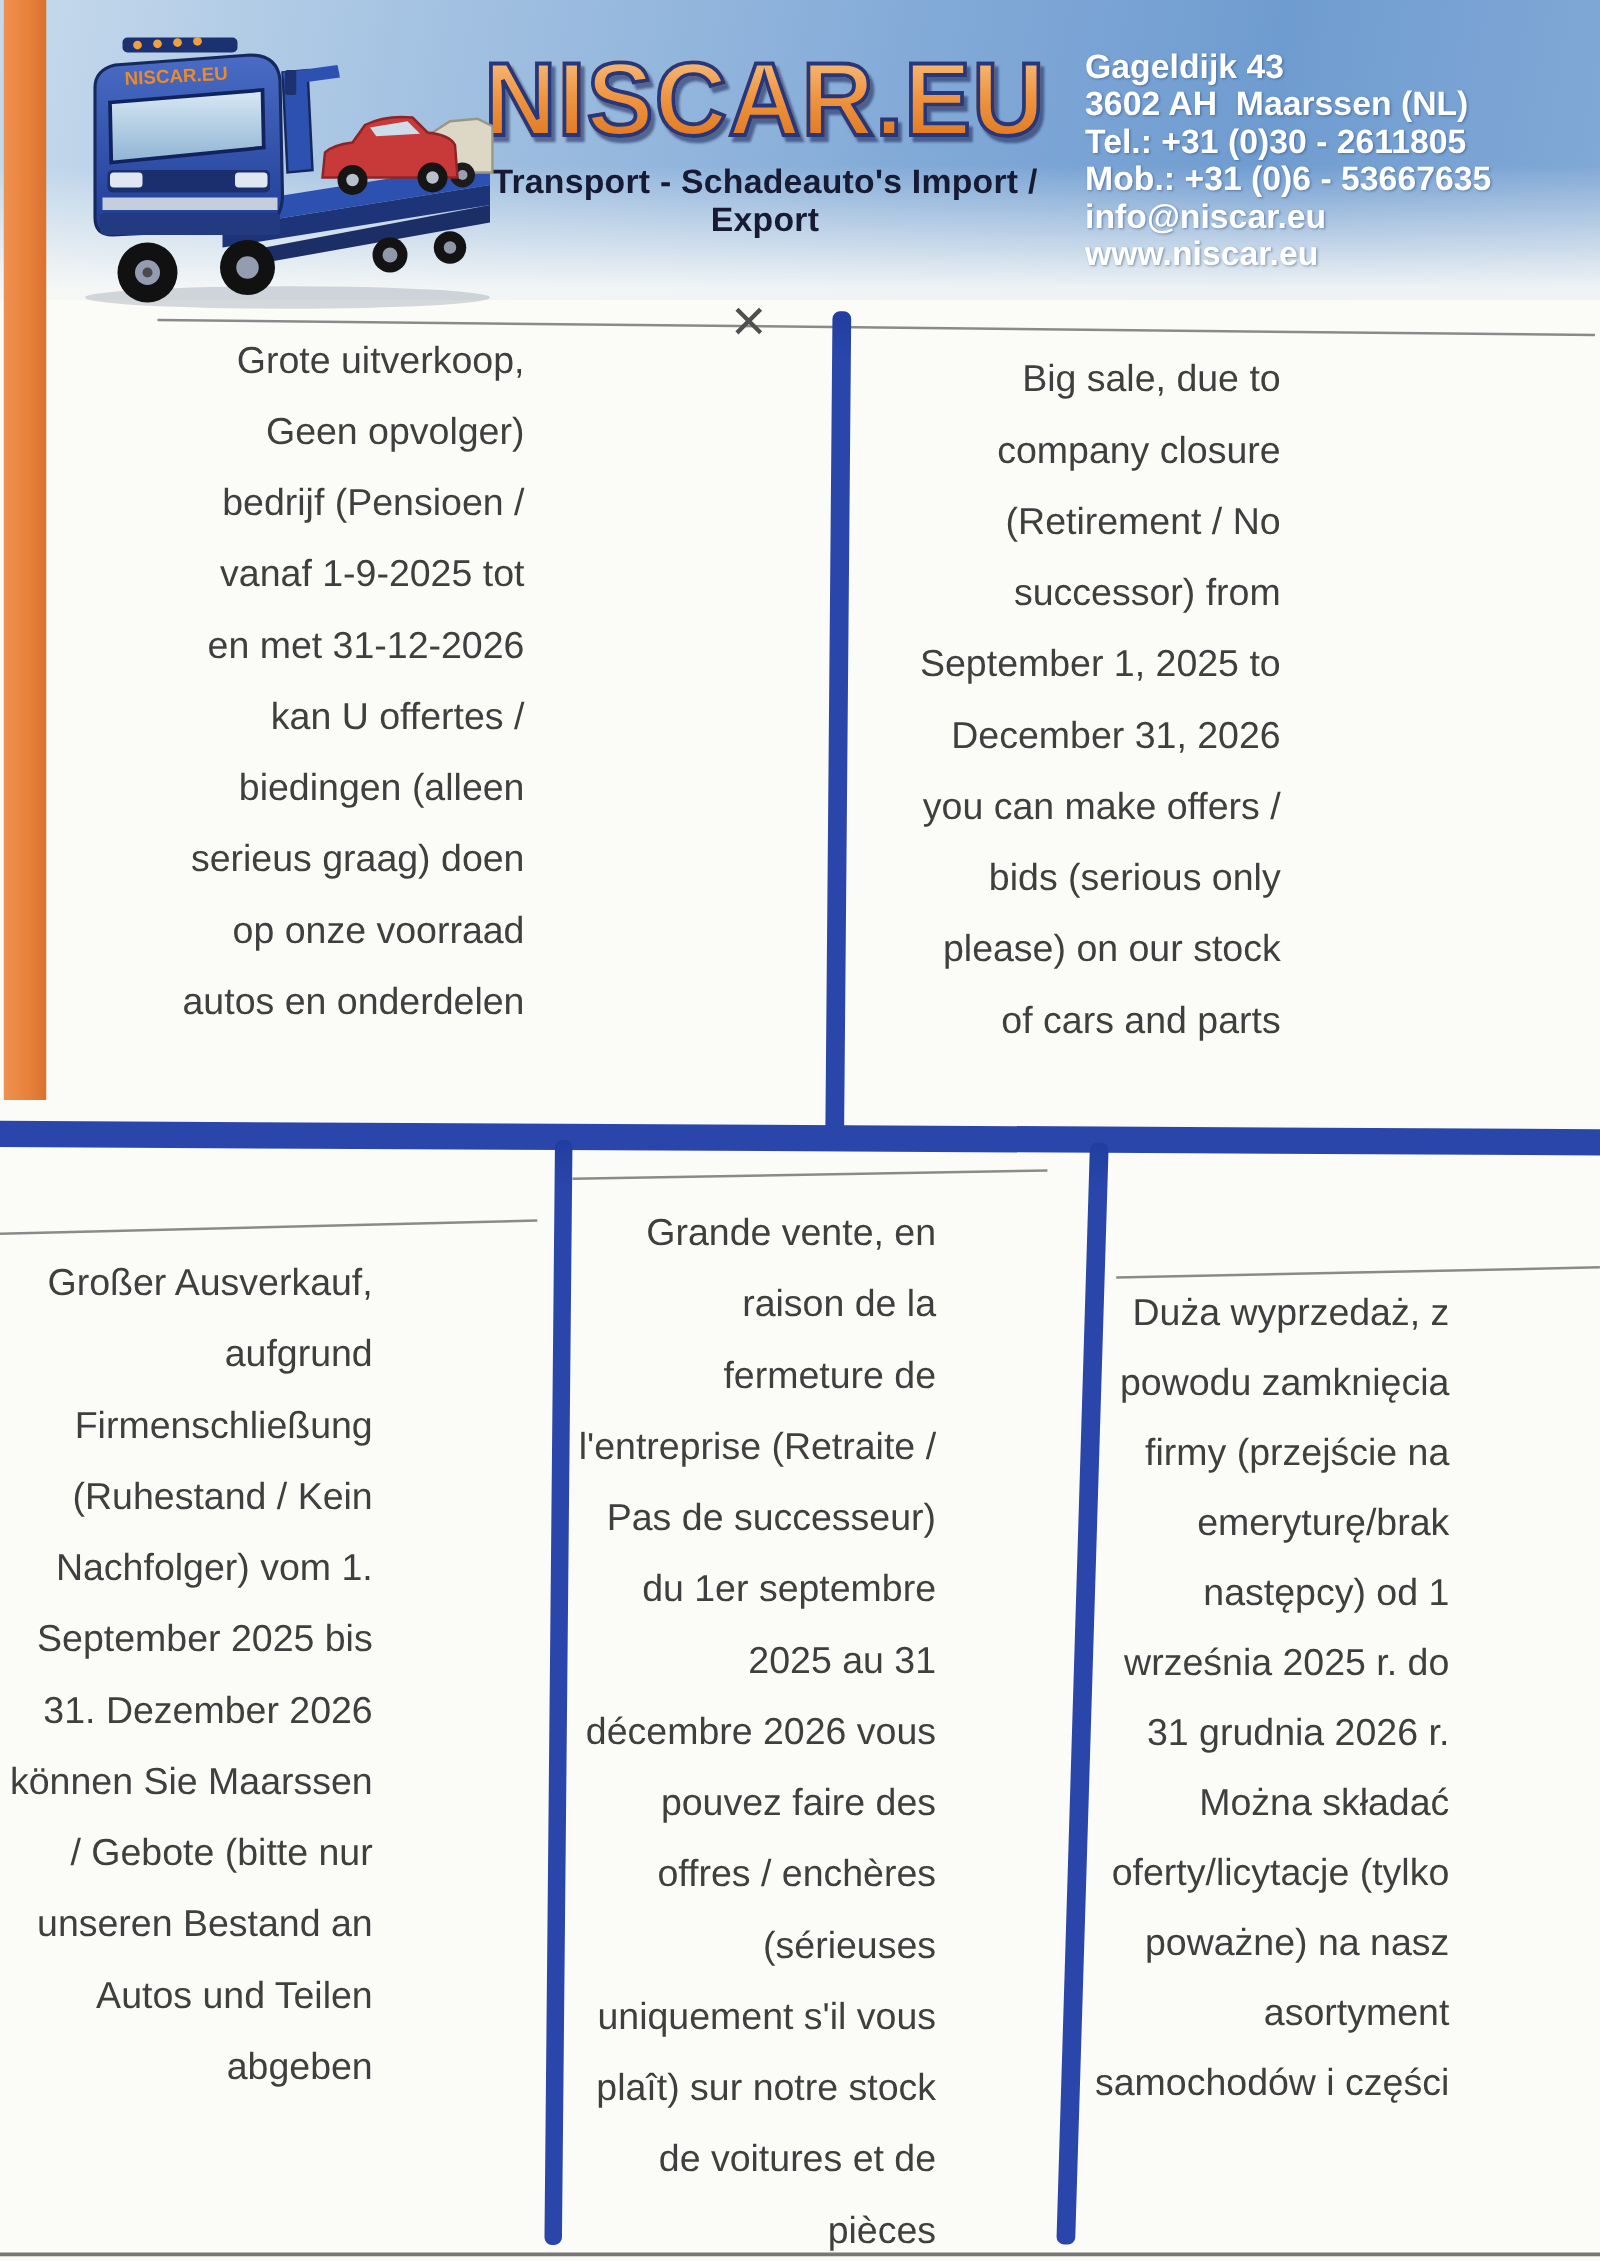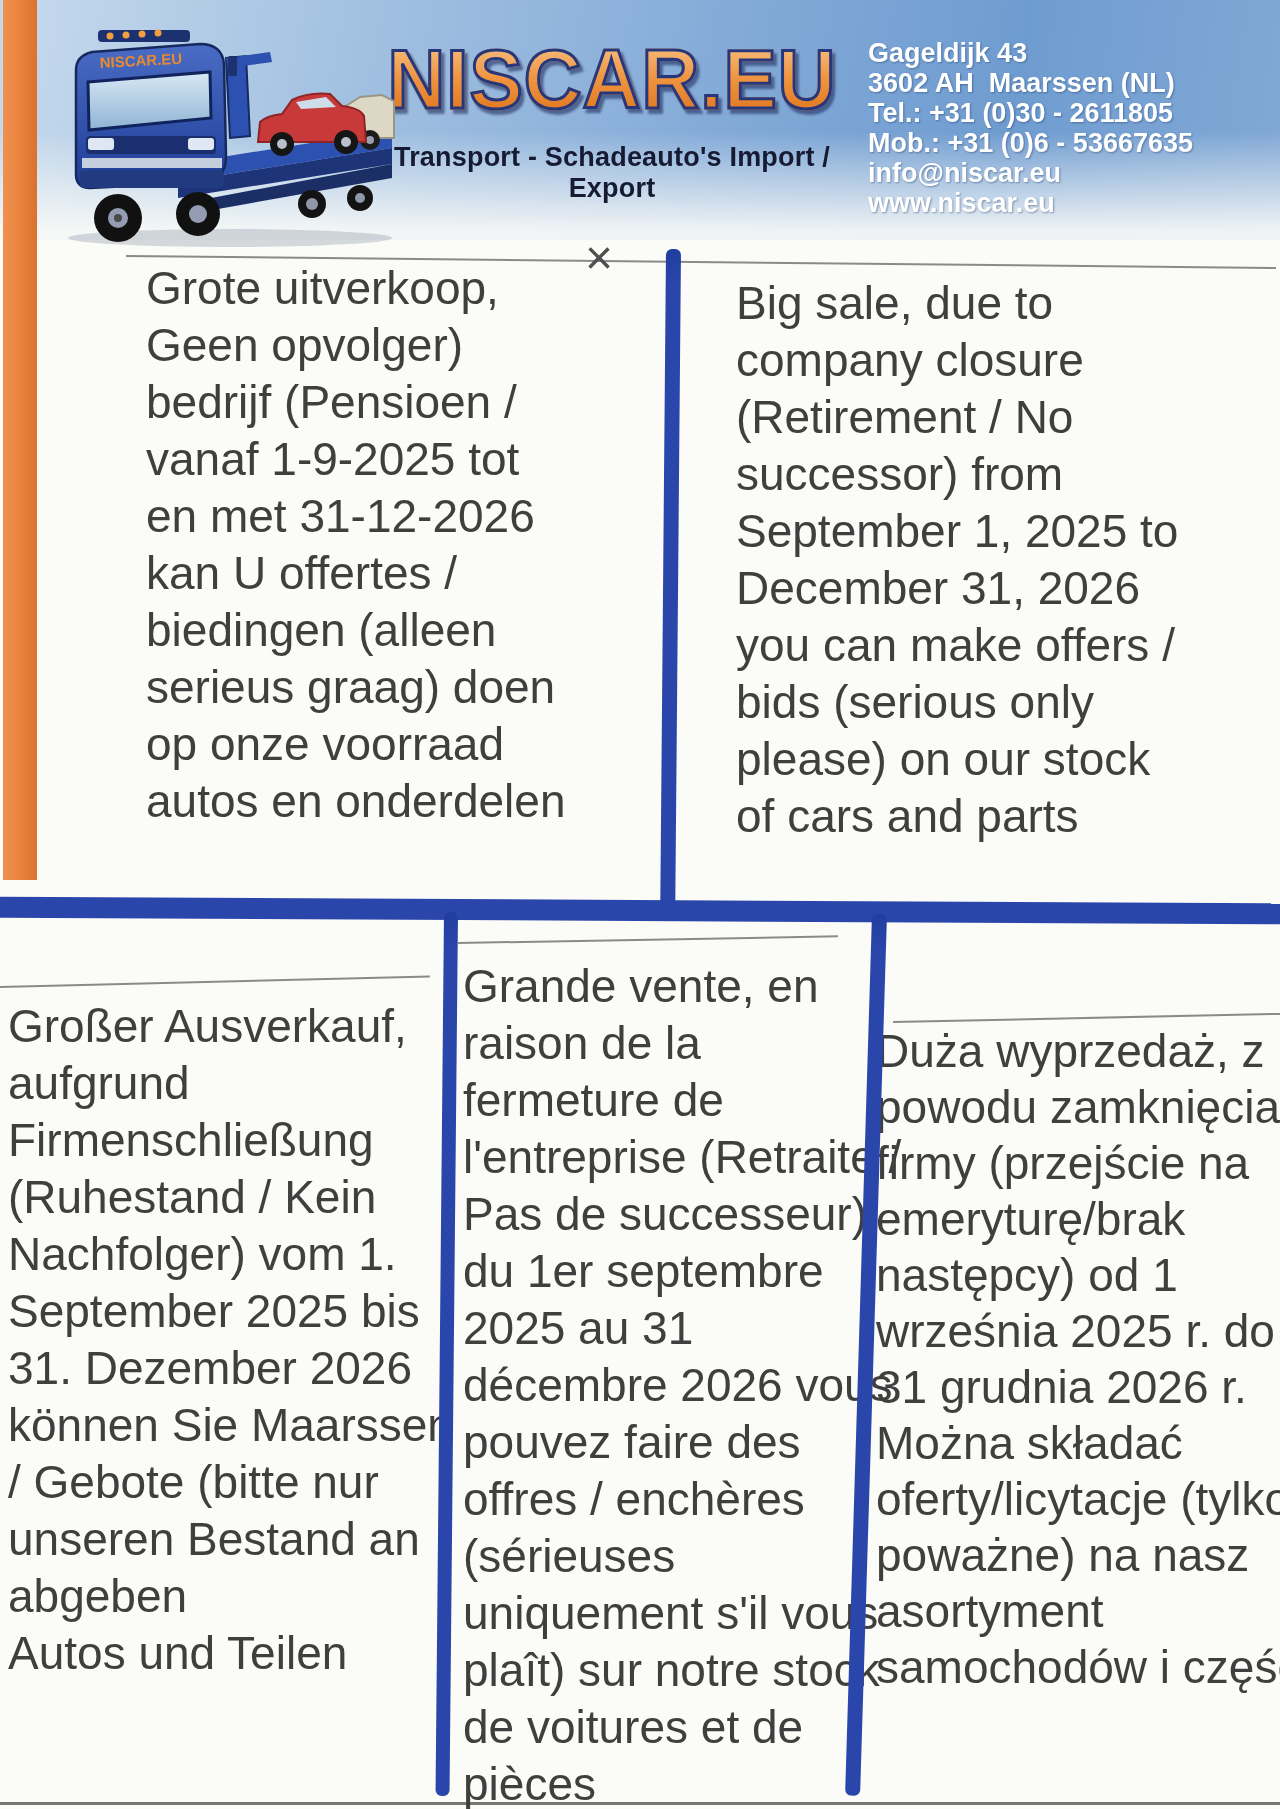--- a/index.html
+++ b/index.html
@@ -34,21 +34,21 @@
     filter:drop-shadow(3px 4px 1px rgba(24,34,84,.55));
     transform:scaleY(1.04);
   }
   @supports ((-webkit-background-clip:text)){
     .logo{
       background:linear-gradient(180deg,#f8c488 0%,#ef9440 48%,#dd7119 100%);
       -webkit-background-clip:text;background-clip:text;color:transparent;
     }
   }
   .tagline{
-    margin-top:22px;font-size:27px;font-weight:bold;color:#161b33;letter-spacing:.2px;
+    margin-top:10px;font-size:27px;font-weight:bold;color:#161b33;letter-spacing:.2px;
   }
   .contact{
     position:absolute;right:87px;top:38px;text-align:left;z-index:2;
     font-size:27px;font-weight:bold;color:#ffffff;line-height:30px;
     text-shadow:1px 1px 2px rgba(25,55,105,.45);
   }
   .contact-line{white-space:pre;}
   
   .orange-bar{
     position:absolute;left:3px;top:0px;width:34px;height:880px;
@@ -66,22 +66,22 @@
   .vbar3{left:872px;top:914px;width:15px;height:882px;transform:rotate(1.75deg);transform-origin:top center;}
   
   .hairline{position:absolute;height:2px;background:#6e6e6e;opacity:.8;transform-origin:left center;z-index:1;}
   .hl-top{left:126px;top:255px;width:1150px;transform:rotate(.6deg);}
   .hl-german{left:0px;top:986px;width:430px;transform:rotate(-1.4deg);}
   .hl-french{left:458px;top:942px;width:380px;transform:rotate(-1deg);}
   .hl-polish{left:893px;top:1021px;width:387px;transform:rotate(-1.2deg);}
   .bottom-edge{position:absolute;left:0;top:1802px;width:1280px;height:3px;background:#3f3f3f;opacity:.7;z-index:6;}
   
   .txt{
-    position:absolute;font-size:46px;line-height:57px;color:var(--text-gray);
-    white-space:nowrap;z-index:2;letter-spacing:0;
+    position:absolute;font-size:30px;line-height:57px;color:var(--text-gray);
+    white-space:nowrap;z-index:2;letter-spacing:0;text-align:right;
   }
   .txt-dutch  {left:146px;top:260px;}
   .txt-english{left:736px;top:275px;}
   .txt-german {left:8px;  top:998px;}
   .txt-french {left:463px;top:958px;}
   .txt-polish {left:876px;top:1023px;line-height:56px;}
   .close-x{
     position:absolute;left:585px;top:234px;z-index:3;
     font-size:48px;font-weight:400;color:#4f4f4f;line-height:1;cursor:default;
   }
@@ -222,22 +222,22 @@
   <div class="line">Großer Ausverkauf,</div>
       <div class="line">aufgrund</div>
       <div class="line">Firmenschließung</div>
       <div class="line">(Ruhestand / Kein</div>
       <div class="line">Nachfolger) vom 1.</div>
       <div class="line">September 2025 bis</div>
       <div class="line">31. Dezember 2026</div>
       <div class="line">können Sie Maarssen</div>
       <div class="line">/ Gebote (bitte nur</div>
       <div class="line">unseren Bestand an</div>
+      <div class="line">Autos und Teilen</div>
       <div class="line">abgeben</div>
-      <div class="line">Autos und Teilen</div>
     </div>
 
   <div class="txt txt-french">
 
   <div class="line">Grande vente, en</div>
       <div class="line">raison de la</div>
       <div class="line">fermeture de</div>
       <div class="line">l'entreprise (Retraite /</div>
       <div class="line">Pas de successeur)</div>
       <div class="line">du 1er septembre</div>

